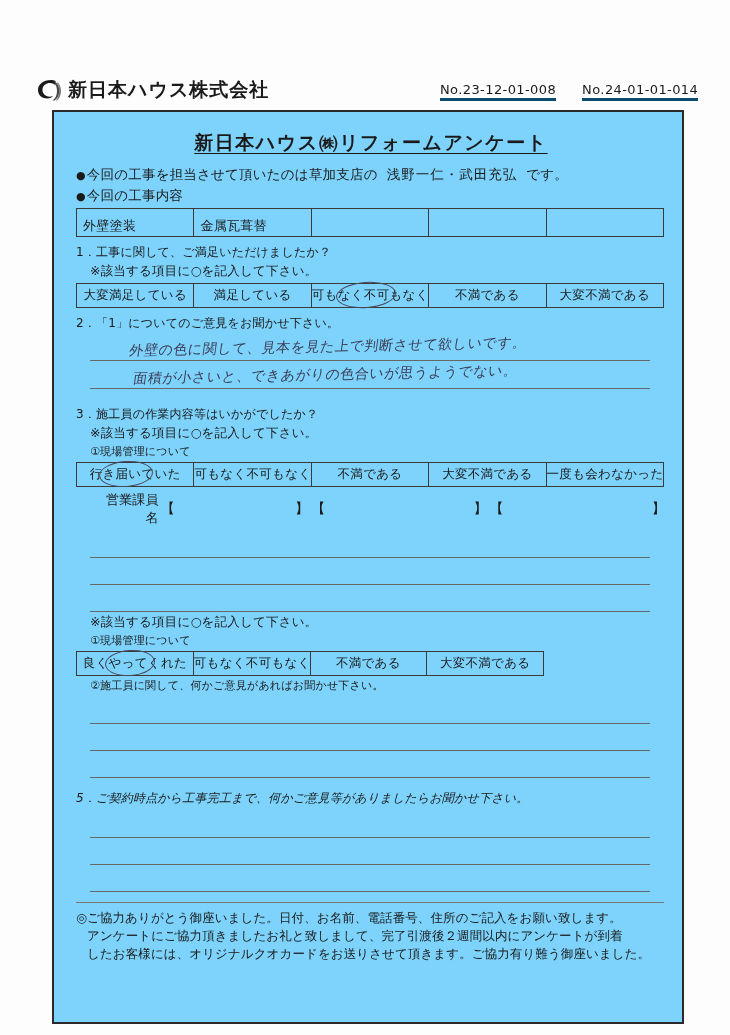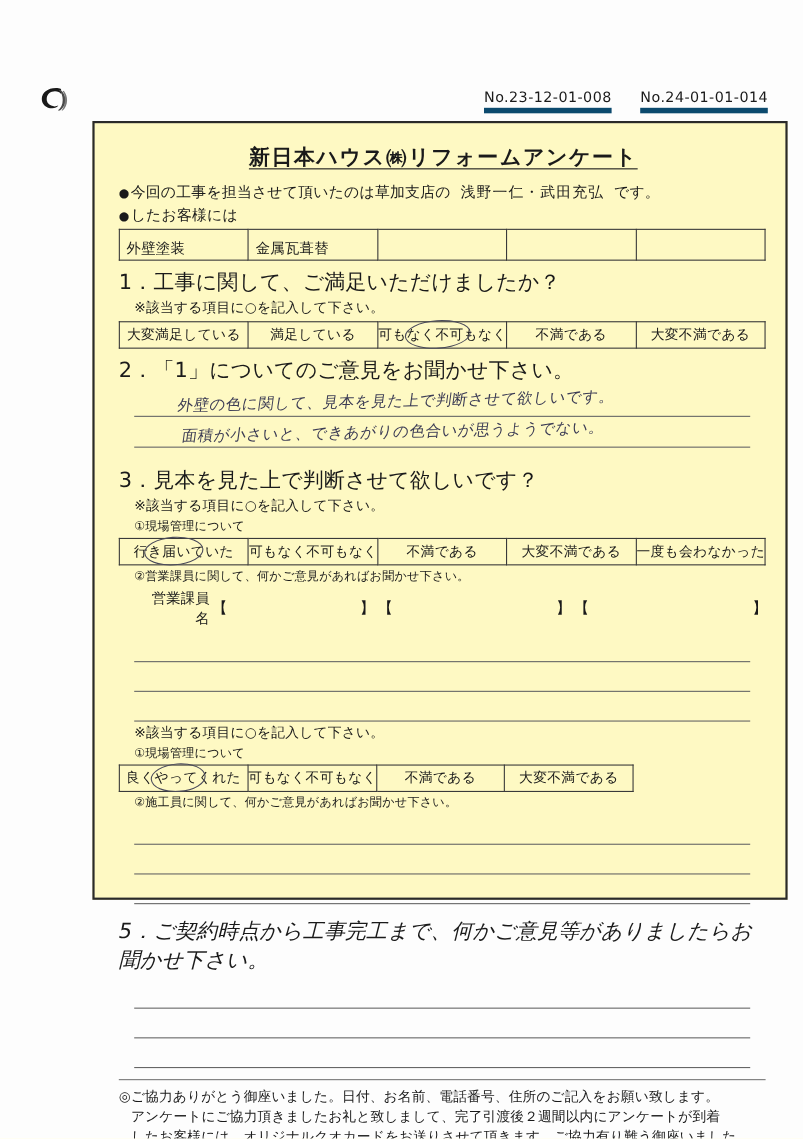--- a/index.html
+++ b/index.html
@@ -46,36 +46,35 @@
   .doc-numbers {
     position: absolute;
     left: 440px;
     top: 82px;
     display: flex;
     gap: 26px;
     font-size: 13px;
     letter-spacing: 0.4px;
   }
   .doc-num {
-    border-bottom: 5px solid #0c4a6e;
+    border-bottom: 3px solid #0c4a6e;
     padding-bottom: 1px;
     white-space: nowrap;
   }
 
   
   .frame {
     position: absolute;
     left: 52px;
     top: 110px;
     width: 632px;
-    height: 708px;
+    height: 914px;
     border: 2px solid #2a2a2a;
     box-sizing: border-box;
-    background: #fef9c3;
-    margin-left: 32px;
+    background: #7dd3fc;
   }
   .inner {
     position: absolute;
     left: 22px;
     top: 12px;
     width: 590px;
   }
 
   .doc-title {
     text-align: center;
@@ -115,21 +114,21 @@
   }
   table.work td {
     height: 25px;
     text-align: left;
     padding-left: 6px;
     font-size: 13px;
     vertical-align: bottom;
   }
 
   .q-text {
-    font-size: 19px;
+    font-size: 12px;
     margin: 7px 0 2px 0;
     letter-spacing: 0.2px;
   }
   .note {
     font-size: 12.5px;
     margin: 1px 0 2px 14px;
     letter-spacing: 0.2px;
   }
   .sub {
     font-size: 11px;
@@ -216,38 +215,39 @@
 <body>
 
 <div class="page">
 
   <div class="letterhead">
     <svg class="logo-mark" viewBox="0 0 52 48">
       <path d="M30 4 C14 4 4 13 4 24 C4 34 12 41 23 41 C28 41 32 39 34 36 C30 38 25 38 21 36 C15 33 12 28 13 22 C14 15 20 10 28 10 C33 10 37 12 39 15 L39 6 C36 4 33 4 30 4 Z" fill="#1a1a1a"></path>
       <path d="M38 7 C44 12 47 19 47 26 C47 34 43 41 37 45 L33 45 C39 41 42 34 42 26 C42 19 40 12 35 8 Z" fill="#4a4a4a"></path>
       <path d="M44 9 C48 14 50 20 50 26 C50 34 47 41 42 45 L40 45 C44 40 46 33 46 26 C46 20 45 14 42 10 Z" fill="#7a7a7a"></path>
     </svg>
+    <span class="company-name">新日本ハウス株式会社</span>
   </div>
 
   <div class="doc-numbers">
     <span class="doc-num">No.23-12-01-008</span>
     <span class="doc-num">No.24-01-01-014</span>
   </div>
 
   <div class="frame">
     <div class="inner">
 
       <div class="doc-title">新日本ハウス㈱リフォームアンケート</div>
 
       <div class="bullet-line">
         <span class="mk">●</span><span>今回の工事を担当させて頂いたのは</span><span>草加支店</span><span>の</span>&nbsp;&nbsp;<span class="staff">浅野一仁・武田充弘</span>&nbsp;&nbsp;<span>です。</span>
       </div>
 
       <div class="bullet-line">
-        <span class="mk">●</span><span>したお客様には</span>
+        <span class="mk">●</span><span>今回の工事内容</span>
       </div>
 
       <table class="opts work">
         <tbody>
             <tr>
           <td>外壁塗装</td>
           <td>金属瓦葺替</td>
           <td></td>
           <td></td>
           <td></td>
@@ -278,39 +278,38 @@
         <span>2．</span><span>「1」についてのご意見をお聞かせ下さい。</span>
       </div>
       <div class="hand-block">
         <div class="hand-line" style="top:26px;"></div>
         <div class="hand-line" style="top:54px;"></div>
         <div class="hand-text" style="left:40px;top:4px;">外壁の色に関して、見本を見た上で判断させて欲しいです。</div>
         <div class="hand-text" style="left:44px;top:32px;">面積が小さいと、できあがりの色合いが思うようでない。</div>
       </div>
 
       <div class="q-text" style="margin-top:14px;">
-        <span>3．</span><span>見本を見た上で判断させて欲しいです？</span>
+        <span>3．</span><span>施工員の作業内容等はいかがでしたか？</span>
       </div>
       <div class="note">※該当する項目に○を記入して下さい。</div>
       <div class="sub">①現場管理について</div>
       <table class="opts">
         <tbody>
             <tr>
           <td>
             <span>行き届いていた</span>
             <span class="circle-mark" style="left:22px;top:-2px;width:52px;height:24px;"></span>
           </td>
           <td>可もなく不可もなく</td>
           <td>不満である</td>
           <td>大変不満である</td>
           <td>一度も会わなかった</td>
         </tr>
       </tbody>
         </table>
-      <div class="sub">②営業課員に関して、何かご意見があればお聞かせ下さい。</div>
 
       <div class="bracket-row">
         <span>営業課員名</span>
         <span class="bracket">
           <span class="bk">【</span>
           <span class="bk-fill bf1"></span>
           <span class="bk">】</span>
         </span>
         <span class="bracket">
           <span class="bk">【</span>

